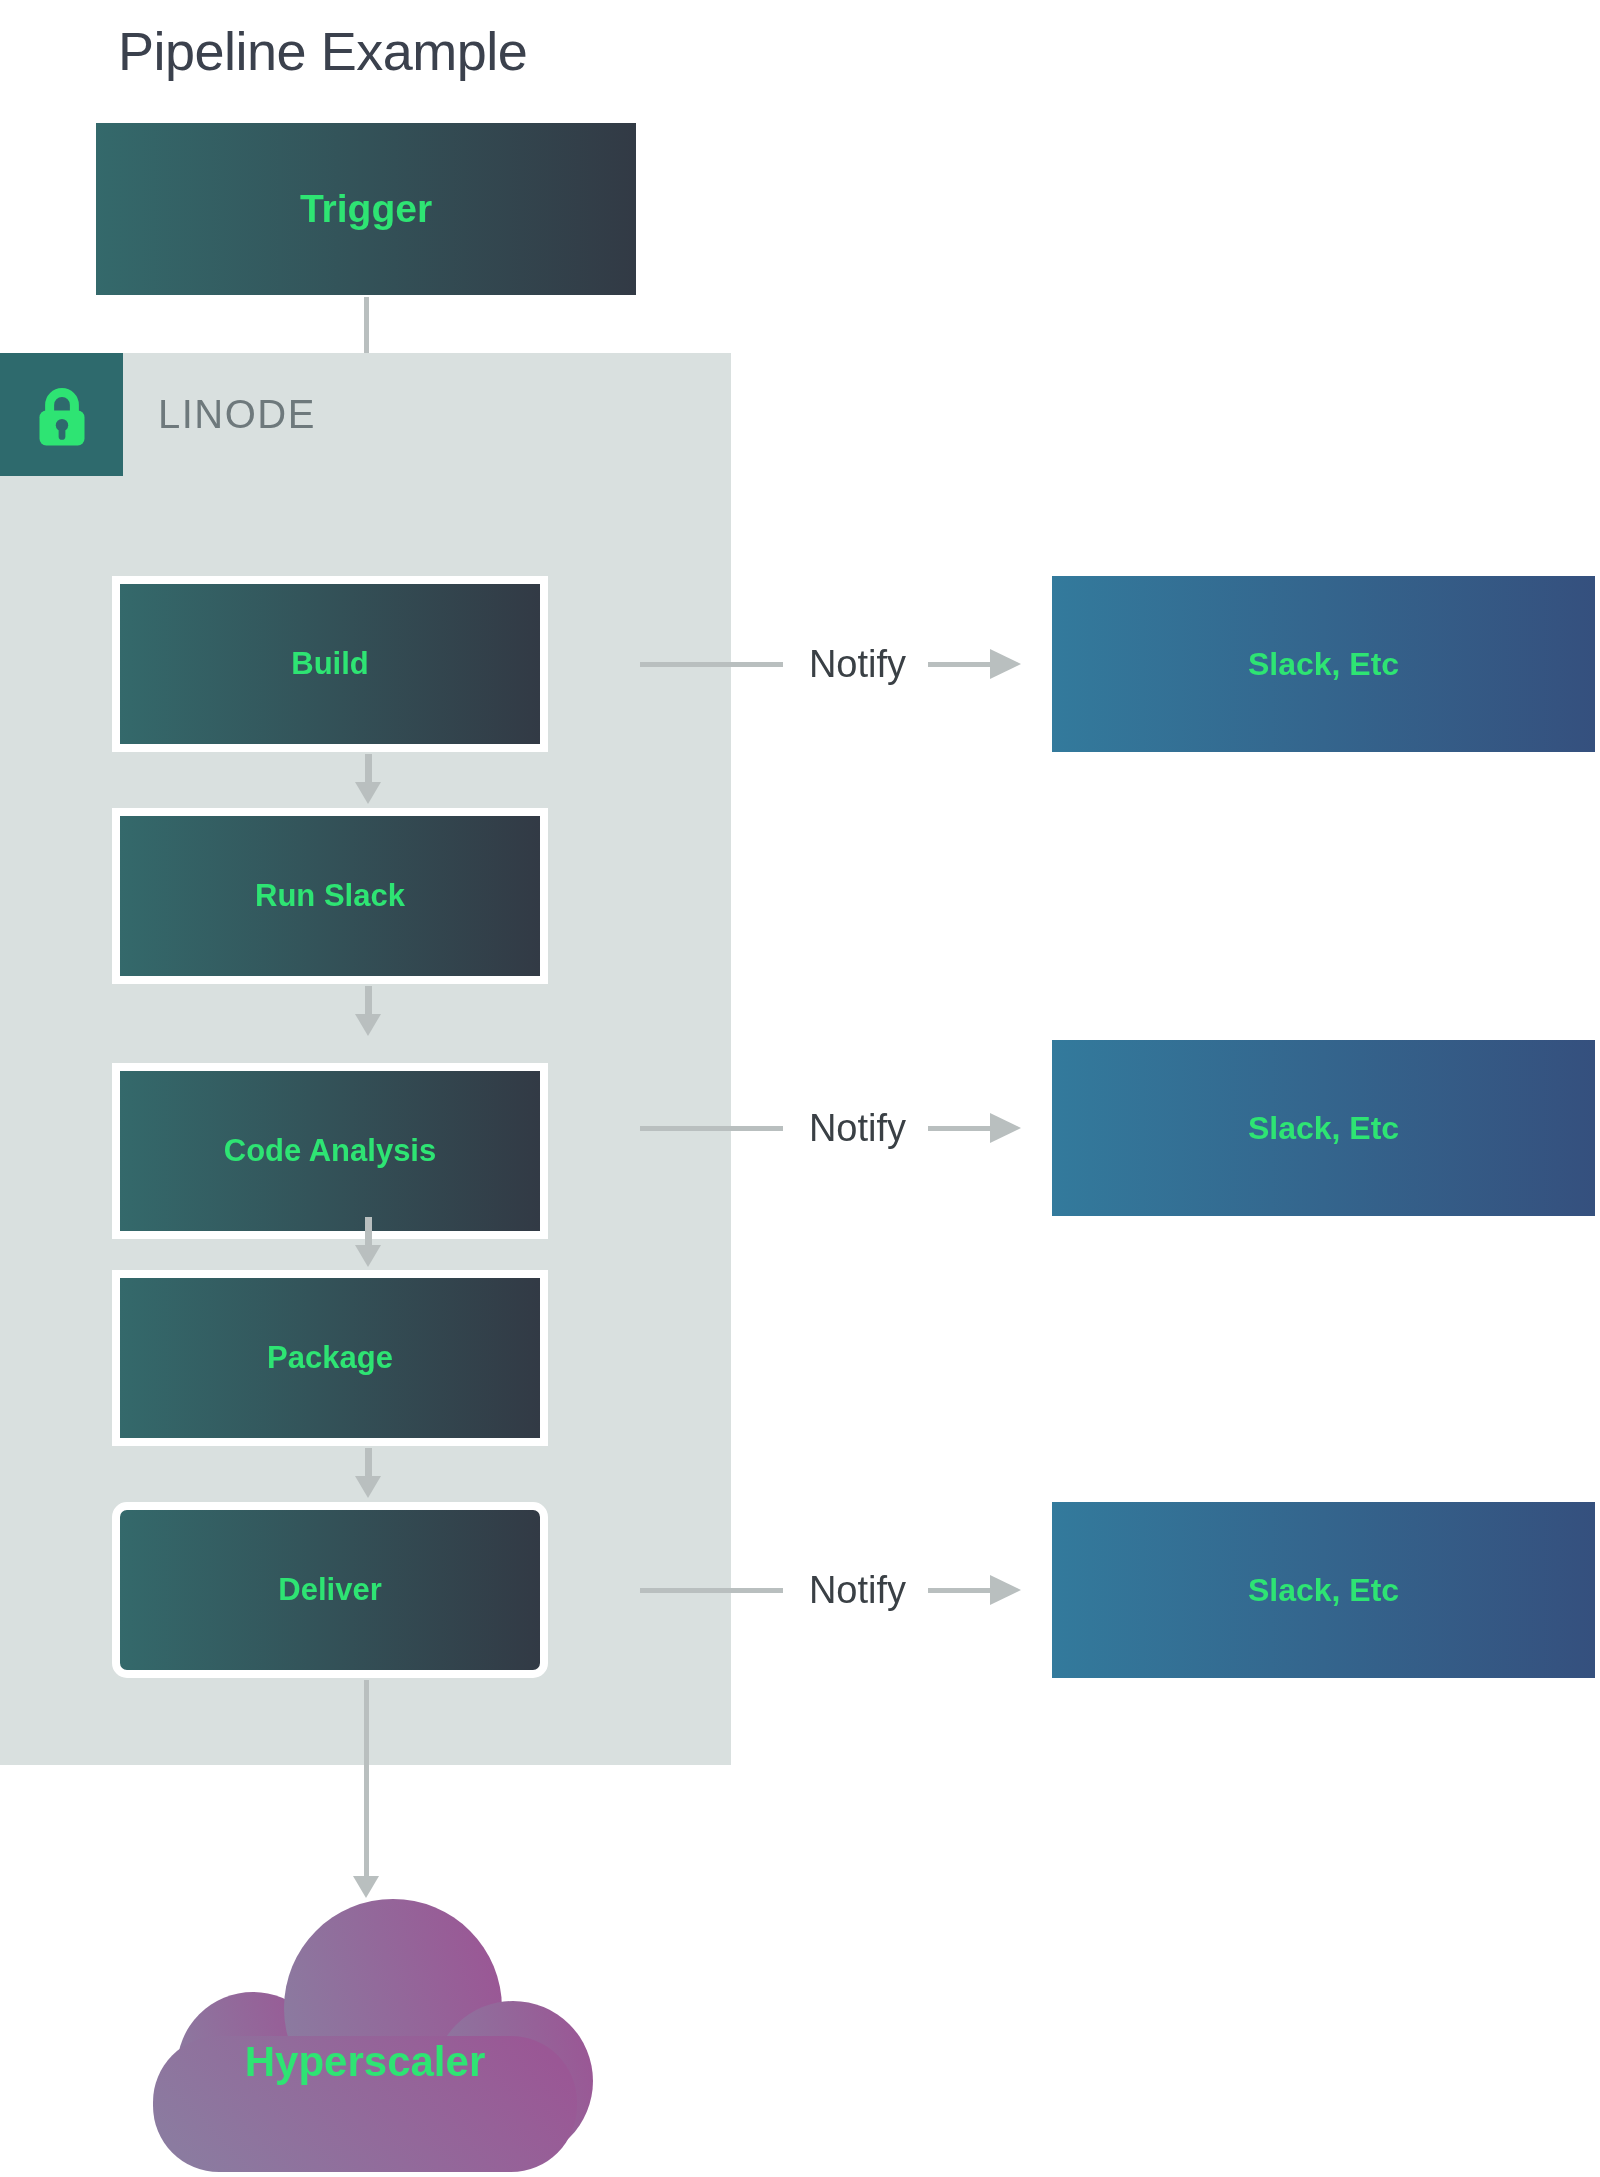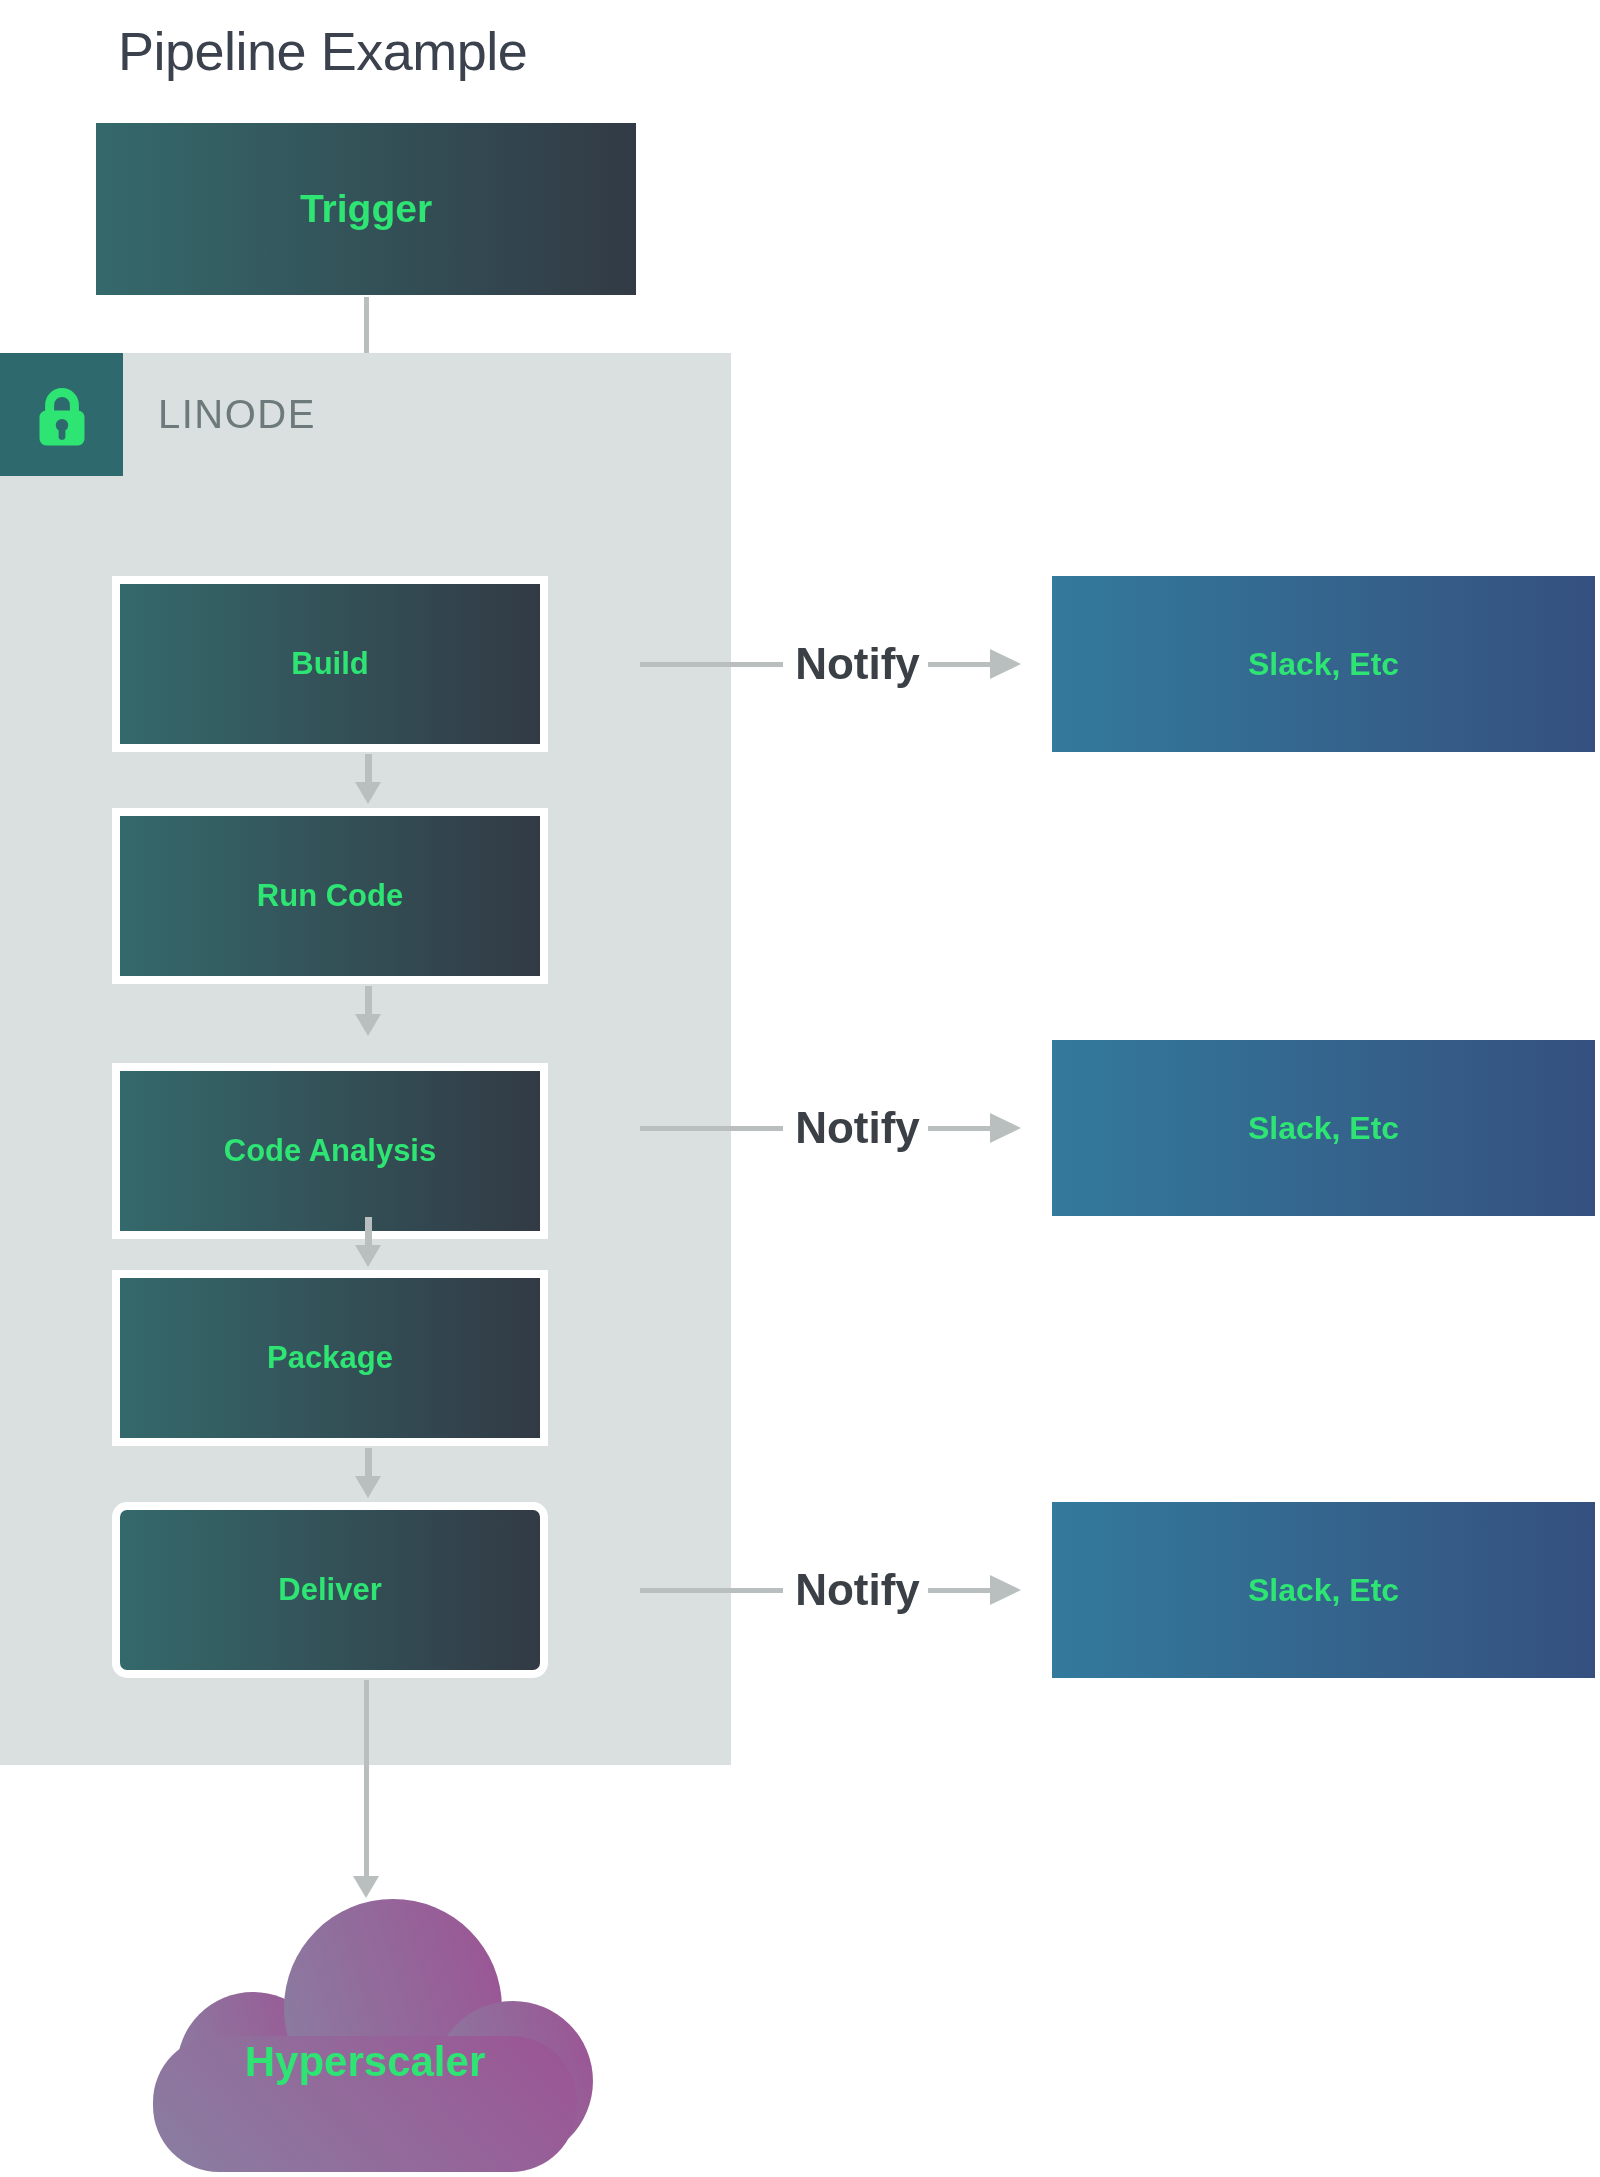--- a/index.html
+++ b/index.html
@@ -57,21 +57,21 @@
   .gap.g0{top:401px;} .gap.g1{top:633px;} .gap.g2{top:864px;} .gap.g3{top:1095px;}
   .arrow-cloud{left:353px; top:1680px;}
   .arrow-cloud .varrow-line{width:5px; height:196px;}
   
   .notify-row{position:absolute; left:0; width:1600px; height:176px;}
   .notify-row.r0{top:576px;} .notify-row.r1{top:1040px;} .notify-row.r2{top:1502px;}
   .connector{position:absolute; left:640px; top:86px; width:143px; height:5px; background:var(--arrow);}
   .notify-label{
     position:absolute; left:790px; width:135px; top:0; height:176px;
     display:flex; align-items:center; justify-content:center;
-    font-size:44px; color:var(--notify-color);font-weight:bold;
+    font-size:38px; color:var(--notify-color);
   }
   .harrow-line{position:absolute; left:928px; top:86px; width:62px; height:5px; background:var(--arrow);}
   .harrow-head{
     position:absolute; left:990px; top:73px; width:0; height:0;
     border-top:15px solid transparent; border-bottom:15px solid transparent;
     border-left:31px solid var(--arrow);
   }
   .slack{
     left:1052px; top:0; width:543px; height:176px; font-size:32px;
     background:linear-gradient(90deg,var(--slack-from),var(--slack-to));
@@ -113,21 +113,21 @@
 
     <div class="node stage s0">
       <span>Build</span>
     </div>
     <div class="varrow gap g0">
       <div class="varrow-line"></div>
       <div class="varrow-head"></div>
     </div>
 
     <div class="node stage s1">
-      <span>Run Code</span>
+      <span>Run Slack</span>
     </div>
     <div class="varrow gap g1">
       <div class="varrow-line"></div>
       <div class="varrow-head"></div>
     </div>
 
     <div class="node stage s2">
       <span>Code Analysis</span>
     </div>
     <div class="varrow gap g2">

